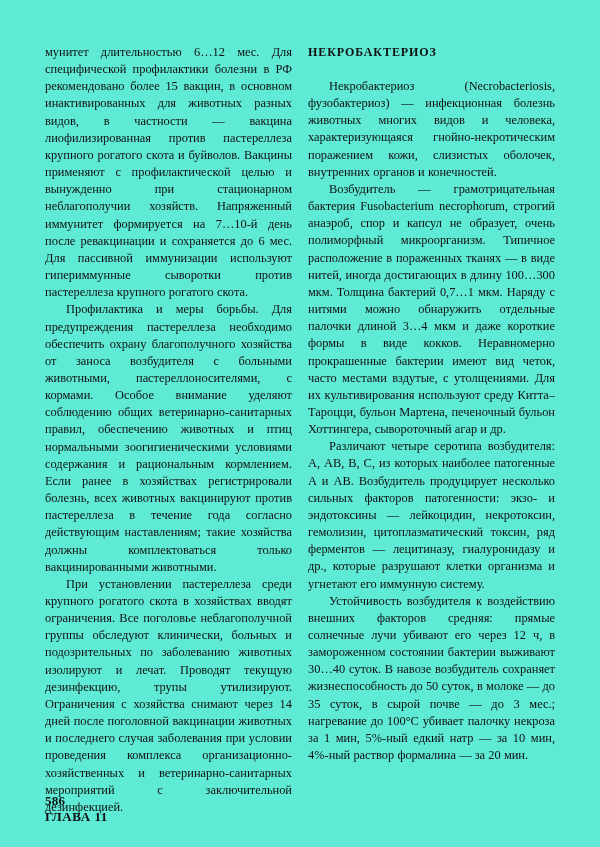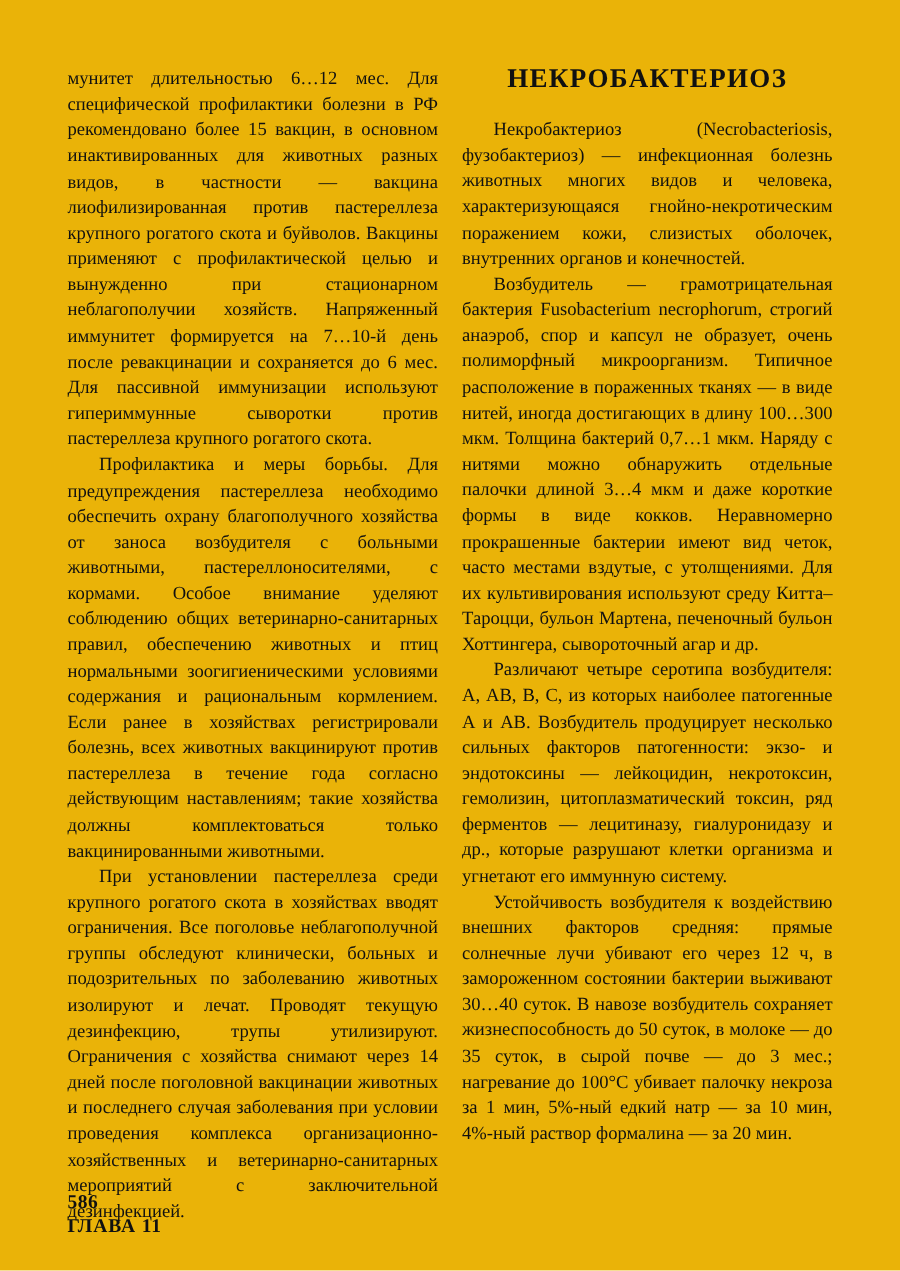--- a/index.html
+++ b/index.html
@@ -27,23 +27,22 @@
     display: flex;
     flex-direction: row;
     gap: 16px;
     align-items: flex-start;
   }
   .column {
     width: 247px;
     flex: 0 0 247px;
   }
   .chapter-title {
-    font-size: 18px;
+    font-size: 12px;
     font-weight: bold;
-    text-align: center;
     letter-spacing: 0.9px;
     margin: 0 0 17px 0;
     line-height: 17px;
     height: 17px;
   }
   p.body {
     margin: 0;
     font-size: 12.4px;
     line-height: 17.15px;
     text-align: justify;
@@ -76,21 +75,21 @@
   }
   .running-head {
     font-size: 13px;
     font-weight: bold;
     letter-spacing: 0.6px;
   }
 </style>
 </head>
 <body>
 
-<div class="page" style="background: #eab308; color: rgb(17, 17, 17);">
+<div class="page" style="background: #5eead4; color: rgb(17, 17, 17);">
 
   <div class="columns">
 
     <div class="column" id="left-column">
         <p class="body noindent"><span>мунитет длительностью 6…12 мес. Для специфической профилактики болезни в РФ рекомендовано более 15 вакцин, в основном инактивированных для животных разных видов, в частности — вакцина лиофилизированная против пастереллеза крупного рогатого скота и буйволов. Вакцины применяют с профилактической целью и вынужденно при стационарном неблагополучии хозяйств. Напряженный иммунитет формируется на 7…10-й день после ревакцинации и сохраняется до 6 мес. Для пассивной иммунизации используют гипериммунные сыворотки против пастереллеза крупного рогатого скота.</span></p>
         <p class="body"><span class="run-in">Профилактика и меры борьбы.</span><span> Для предупреждения пастереллеза необходимо обеспечить охрану благополучного хозяйства от заноса возбудителя с больными животными, пастереллоносителями, с кормами. Особое внимание уделяют соблюдению общих ветеринарно-санитарных правил, обеспечению животных и птиц нормальными зоогигиеническими условиями содержания и рациональным кормлением. Если ранее в хозяйствах регистрировали болезнь, всех животных вакцинируют против пастереллеза в течение года согласно действующим наставлениям; такие хозяйства должны комплектоваться только вакцинированными животными.</span></p>
         <p class="body"><span>При установлении пастереллеза среди крупного рогатого скота в хозяйствах вводят ограничения. Все поголовье неблагополучной группы обследуют клинически, больных и подозрительных по заболеванию животных изолируют и лечат. Проводят текущую дезинфекцию, трупы утилизируют. Ограничения с хозяйства снимают через 14 дней после поголовной вакцинации животных и последнего случая заболевания при условии проведения комплекса организационно-хозяйственных и ветеринарно-санитарных мероприятий с заключительной дезинфекцией.</span></p>
       </div>
 
     <div class="column" id="right-column">

